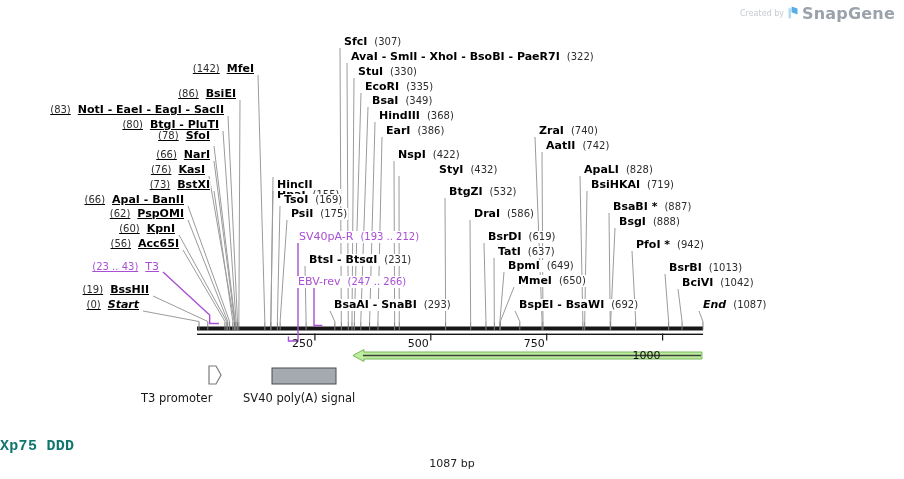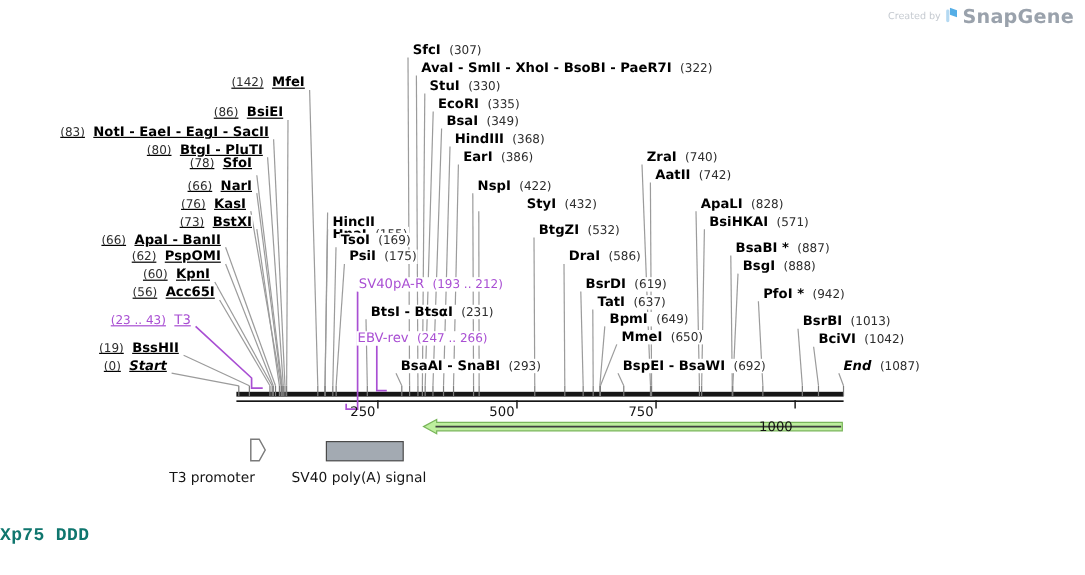--- a/index.html
+++ b/index.html
@@ -173,21 +173,21 @@
       <div class="site-label left" style="left: 448px; top: 186px;"><span class="names">BtgZI</span><span class="pos">(532)</span></div>
       <div class="site-label left" style="left: 473px; top: 208px;"><span class="names">DraI</span><span class="pos">(586)</span></div>
       <div class="site-label left" style="left: 487px; top: 231px;"><span class="names">BsrDI</span><span class="pos">(619)</span></div>
       <div class="site-label left" style="left: 497px; top: 246px;"><span class="names">TatI</span><span class="pos">(637)</span></div>
       <div class="site-label left" style="left: 507px; top: 260px;"><span class="names">BpmI</span><span class="pos">(649)</span></div>
       <div class="site-label left" style="left: 517px; top: 275px;"><span class="names">MmeI</span><span class="pos">(650)</span></div>
       <div class="site-label left" style="left: 518px; top: 299px;"><span class="names">BspEI - BsaWI</span><span class="pos">(692)</span></div>
       <div class="site-label left" style="left: 538px; top: 125px;"><span class="names">ZraI</span><span class="pos">(740)</span></div>
       <div class="site-label left" style="left: 545px; top: 140px;"><span class="names">AatII</span><span class="pos">(742)</span></div>
       <div class="site-label left" style="left: 583px; top: 164px;"><span class="names">ApaLI</span><span class="pos">(828)</span></div>
-      <div class="site-label left" style="left: 590px; top: 179px;"><span class="names">BsiHKAI</span><span class="pos">(571)</span></div>
+      <div class="site-label left" style="left: 590px; top: 179px;"><span class="names">BsiHKAI</span><span class="pos">(719)</span></div>
       <div class="site-label left" style="left: 612px; top: 201px;"><span class="names">BsaBI *</span><span class="pos">(887)</span></div>
       <div class="site-label left" style="left: 618px; top: 216px;"><span class="names">BsgI</span><span class="pos">(888)</span></div>
       <div class="site-label left" style="left: 635px; top: 239px;"><span class="names">PfoI *</span><span class="pos">(942)</span></div>
       <div class="site-label left" style="left: 668px; top: 262px;"><span class="names">BsrBI</span><span class="pos">(1013)</span></div>
       <div class="site-label left" style="left: 681px; top: 277px;"><span class="names">BciVI</span><span class="pos">(1042)</span></div>
       <div class="site-label left" style="left: 702px; top: 299px;"><span class="names italic">End</span><span class="pos">(1087)</span></div>
       <div class="site-label right purple" style="left: 160px; top: 261px;"><span class="pos">(23 .. 43)</span><span class="names">T3</span></div>
       <div class="site-label left purple" style="left: 298px; top: 231px;"><span class="names">SV40pA-R</span><span class="pos">(193 .. 212)</span></div>
       <div class="site-label left purple" style="left: 297px; top: 276px;"><span class="names">EBV-rev</span><span class="pos">(247 .. 266)</span></div>
       <div class="anno-label" style="left: 141px; top: 391px;">T3 promoter</div>
@@ -199,13 +199,14 @@
     <span>
       <svg width="10" height="13" viewBox="0 0 10 13">
         <rect x="0.5" y="2" width="2.6" height="10.5" rx="1.2" fill="#b4d9f2"></rect>
         <path d="M3.6 0.5 L9.5 2.6 L9.5 8.4 L3.6 6.3 Z" fill="#55aee6"></path>
       </svg>
     </span>
     <span class="brand">SnapGene</span>
   </div>
 
   <div class="title">Xp75 DDD</div>
+  <div class="bp-len">1087 bp</div>
 </div>
 
 </body></html>

